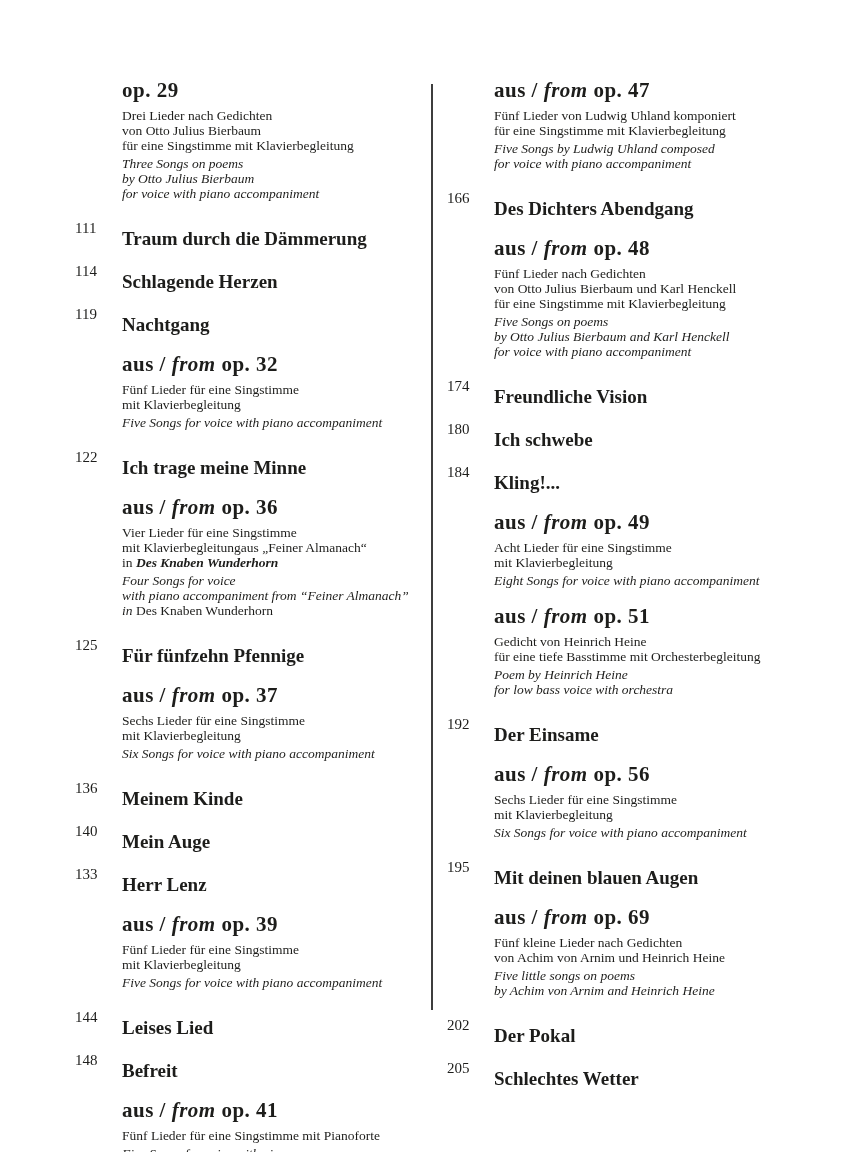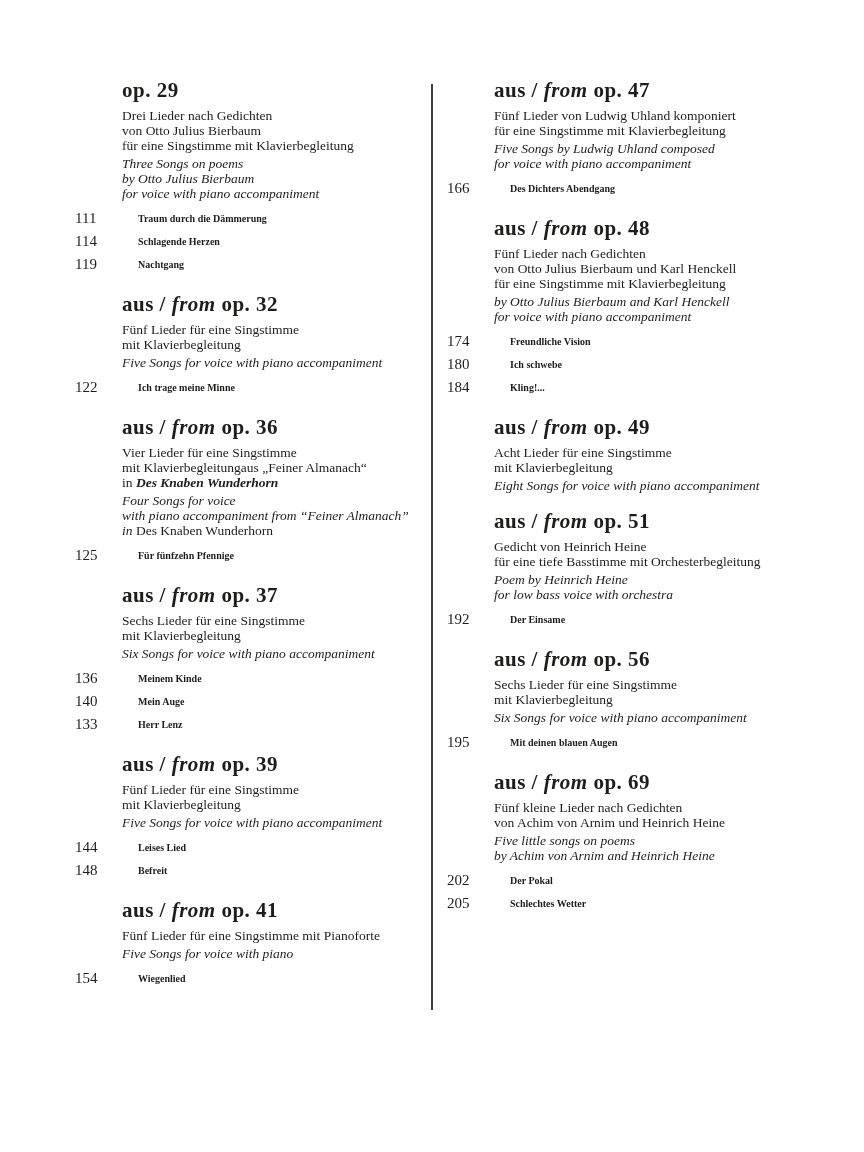--- a/index.html
+++ b/index.html
@@ -50,30 +50,30 @@
   .s-b  { font-weight: normal; }
   .s-bi { font-weight: bold; font-style: italic; }
   .s-i  { font-style: italic; }
   .s-r  { font-weight: normal; font-style: normal; }
 
   .entries { margin-top: 2px; }
   .entry {
     display: flex;
     align-items: center;
     line-height: 23px;
-    gap: 16px;
   }
   .entry .num {
     flex: 0 0 30px;
     font-size: 15px;
     margin-right: 17px;
   }
   .entry .title {
-    font-size: 10px;
+    font-size: 19px;
     font-weight: bold;
+    margin-top: 20px;
   }
 </style>
 </head>
 <body>
 
 <div class="page">
   <div class="divider"></div>
   <div class="col col-left">
       <section class="section">
         <h2 class="opus-heading"><span>op. 29</span></h2>
@@ -216,20 +216,21 @@
         </div>
       </section>
       <section class="section">
         <h2 class="opus-heading"><span>aus / </span><span class="hit">from</span><span> op. 48</span></h2>
         <div class="desc desc-de">
           <span class="line"><span class="s-b">Fünf Lieder nach Gedichten</span></span>
           <span class="line"><span class="s-b">von Otto Julius Bierbaum und Karl Henckell</span></span>
           <span class="line"><span class="s-b">für eine Singstimme mit Klavierbegleitung</span></span>
         </div>
         <div class="desc desc-en">
+          <span class="line"><span class="s-i">Five Songs on poems</span></span>
           <span class="line"><span class="s-i">by Otto Julius Bierbaum and Karl Henckell</span></span>
           <span class="line"><span class="s-i">for voice with piano accompaniment</span></span>
         </div>
         <div class="entries">
           <div class="entry">
             <span class="num">174</span>
             <span class="title">Freundliche Vision</span>
           </div>
           <div class="entry">
             <span class="num">180</span>

